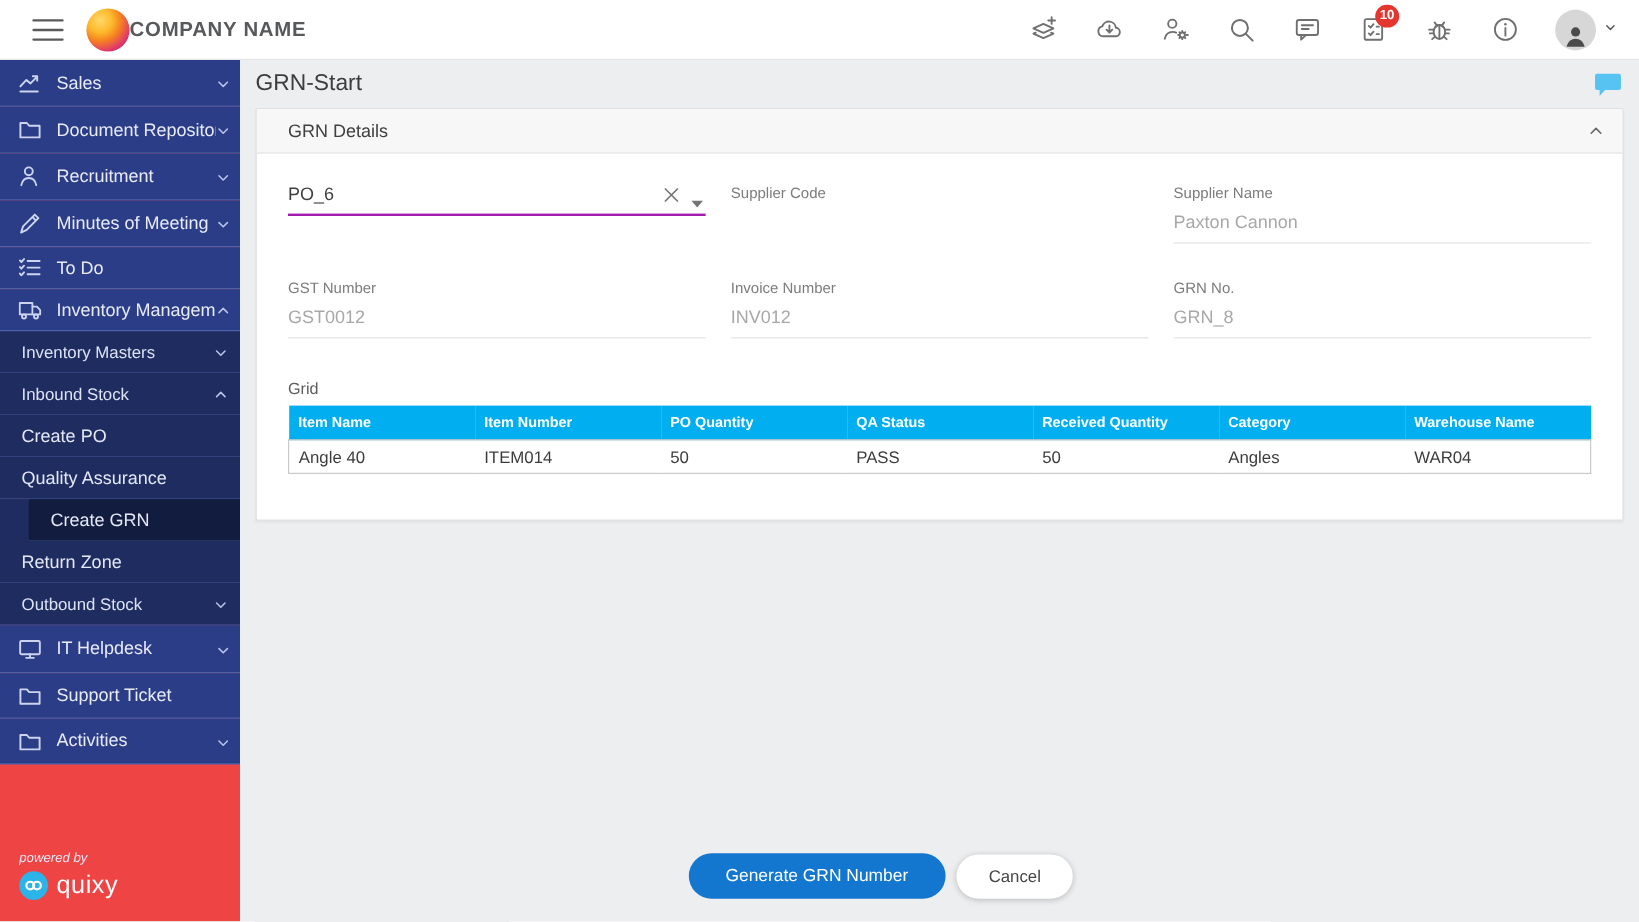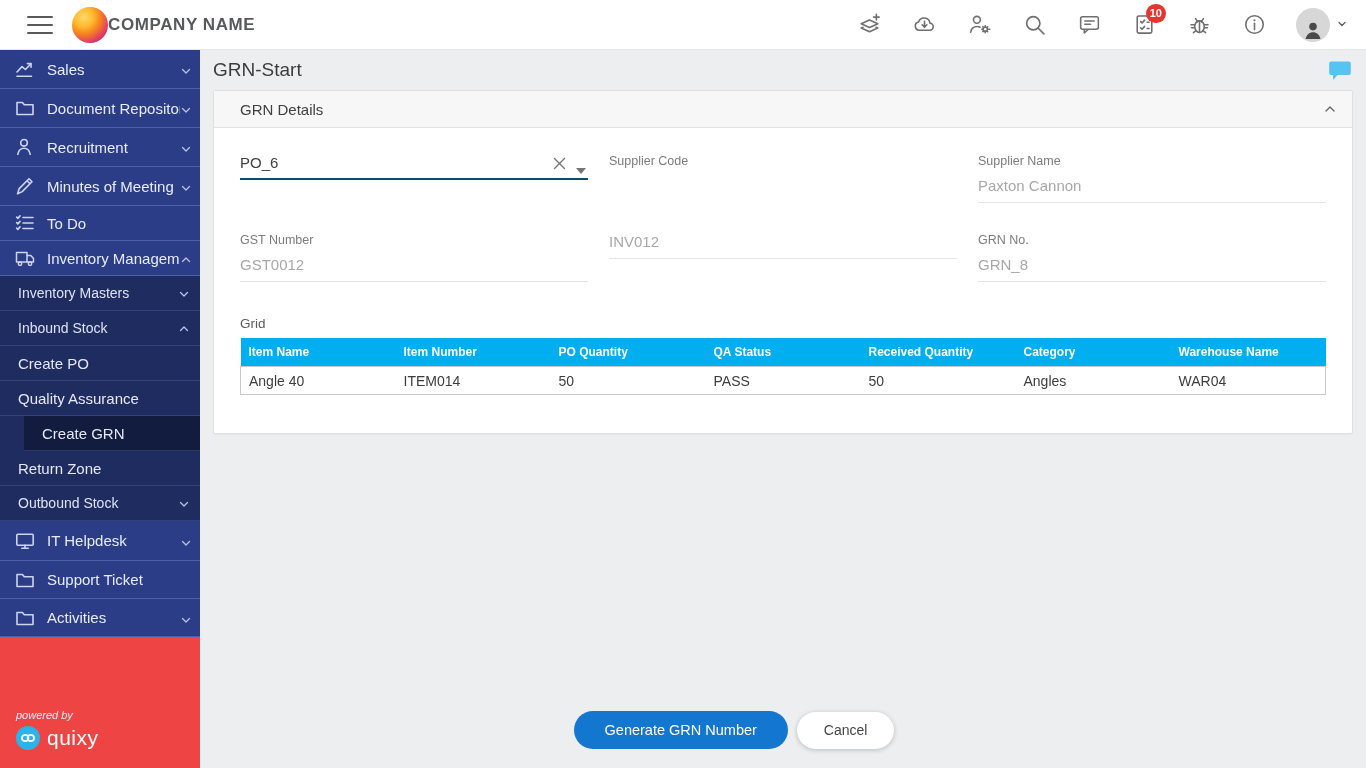--- a/index.html
+++ b/index.html
@@ -69,21 +69,21 @@
                   align-items:center; padding:0 14px 0 26px; }
   .panel-title { font-size:15px; color:#404040; flex:1; }
   .panel-collapse { width:16px; height:16px; color:#666; cursor:pointer; }
   .panel-collapse svg { width:16px; height:16px; }
   .panel-body { padding:26px 26px 38px 26px; }
 
   .fields-grid { display:grid; grid-template-columns:repeat(3, 1fr); column-gap:21px; row-gap:30px; }
   .field-label { font-size:12.5px; color:#7c7c7c; margin-bottom:9px; }
   .field-input { display:flex; align-items:center; padding-bottom:8px; border-bottom:1px solid #e4e4e4;
                  font-size:15px; color:#a8a8a8; }
-  .field.active .field-input { border-bottom:2px solid #0c4a6e; color:#3f3f3f; padding-bottom:7px; }
+  .field.active .field-input { border-bottom:2px solid #a21caf; color:#3f3f3f; padding-bottom:7px; }
   .field-value { flex:1 1 auto; }
   .clear-btn { width:13px; height:13px; margin-right:10px; cursor:pointer; color:#757575; }
   .clear-btn svg { width:13px; height:13px; }
   .dd-caret { width:10px; height:6px; cursor:pointer; margin-right:2px; }
   .dd-caret svg { width:10px; height:6px; fill:#757575; }
 
   .grid-section { margin-top:34px; }
   .grid-label { font-size:13.5px; color:#5b5b5b; margin-bottom:7px; }
   table.grid-table { width:100%; border-collapse:collapse; table-layout:fixed; }
   .grid-table thead th { background:#01aff0; color:#fff; font-size:12px; font-weight:bold;
@@ -395,20 +395,21 @@
           </div>
 
           <div class="field">
             <div class="field-label">GST Number</div>
             <div class="field-input">
               <span class="field-value">GST0012</span>
             </div>
           </div>
 
           <div class="field">
+            <div class="field-label">Invoice Number</div>
             <div class="field-input">
               <span class="field-value">INV012</span>
             </div>
           </div>
 
           <div class="field">
             <div class="field-label">GRN No.</div>
             <div class="field-input">
               <span class="field-value">GRN_8</span>
             </div>

